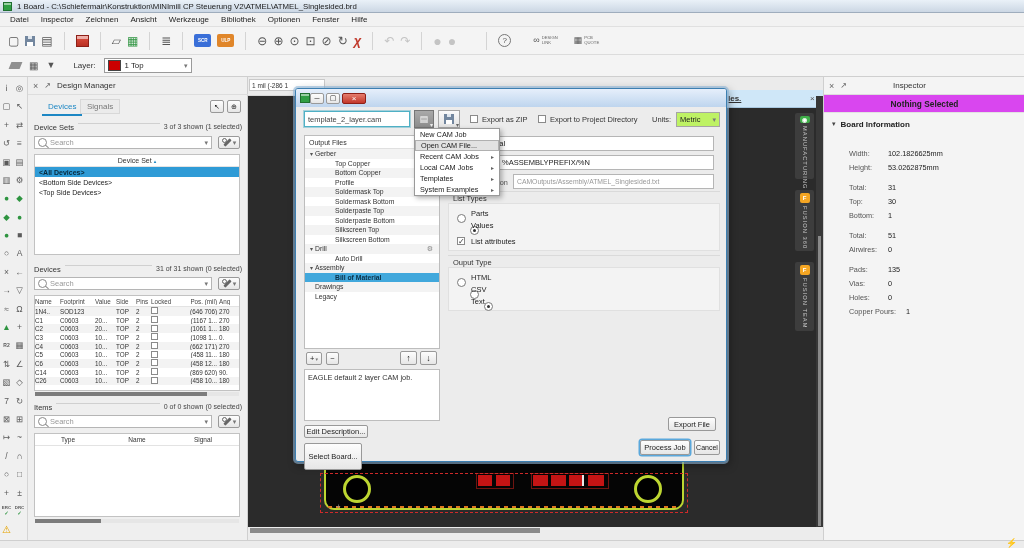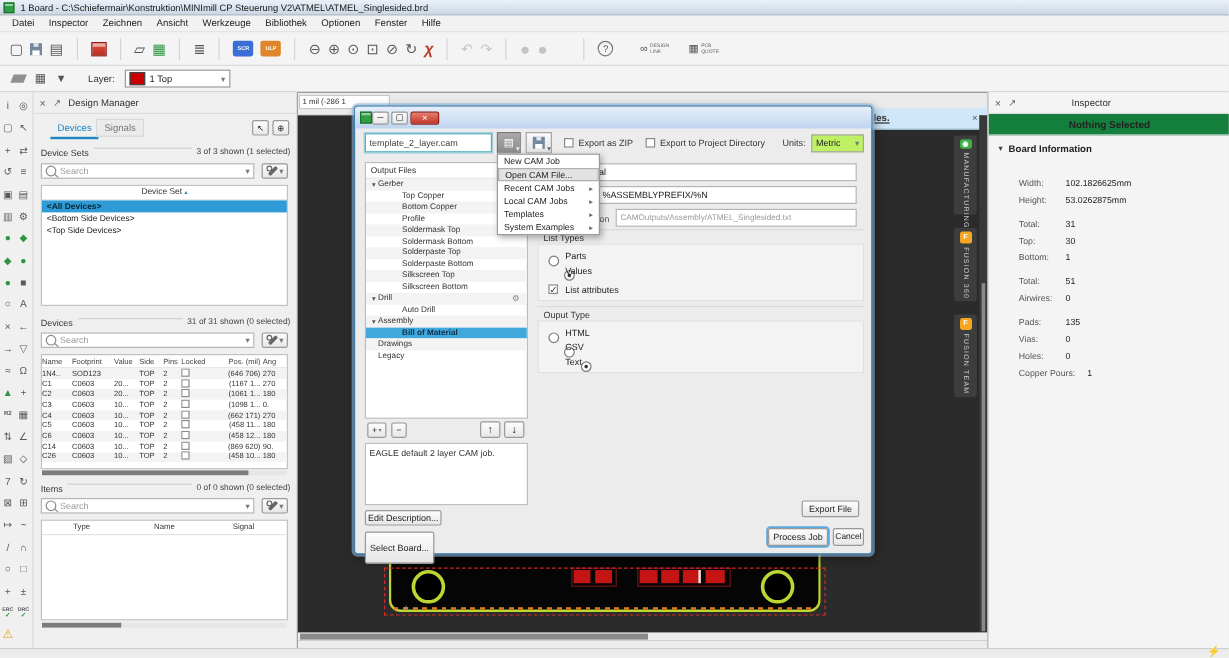--- a/index.html
+++ b/index.html
@@ -431,21 +431,21 @@
         </div>
       <div class="a" style="left:0;top:457px;width:575px;height:6px;background:#ececec"></div>
     </div>
 
     <div class="a" style="left:823px;top:0;width:201px;height:463px;background:#f4f4f4;border-left:1px solid #cfcfcf;box-sizing:border-box">
       <div class="a r" style="left:0;top:0;width:201px;height:18px;border-bottom:1px solid #ddd;padding-left:5px;box-sizing:border-box;gap:6px">
         <span style="font-size:9px;color:#666">×</span>
         <span style="font-size:8px;color:#666">↗</span>
         <span style="font-size:8px;color:#333;margin-left:40px">Inspector</span>
       </div>
-      <div class="a" style="left:0;top:18px;width:201px;height:18px;background:#15803d;border-bottom:1px solid #e2e2e2;display:flex;align-items:center;justify-content:center;box-sizing:border-box">
+      <div class="a" style="left:0;top:18px;width:201px;height:18px;background:#d946ef;border-bottom:1px solid #e2e2e2;display:flex;align-items:center;justify-content:center;box-sizing:border-box">
           <span style="font-size:8.3px;font-weight:bold;color:#222">Nothing Selected</span>
         </div>
       <div class="a r" style="left:0;top:40px;width:201px;height:14px;padding-left:8px;box-sizing:border-box;gap:5px">
         <span style="font-size:7px;color:#444">▾</span>
         <span style="font-size:8px;font-weight:bold;color:#222">Board Information</span>
       </div>
       <div class="a" style="left:25px;top:65px"><span class="klabel">Width:</span></div>
         <div class="a" style="left:64px;top:65px"><span class="kval">102.1826625mm</span></div>
       <div class="a" style="left:25px;top:79px"><span class="klabel">Height:</span></div>
         <div class="a" style="left:64px;top:79px"><span class="kval">53.0262875mm</span></div>

